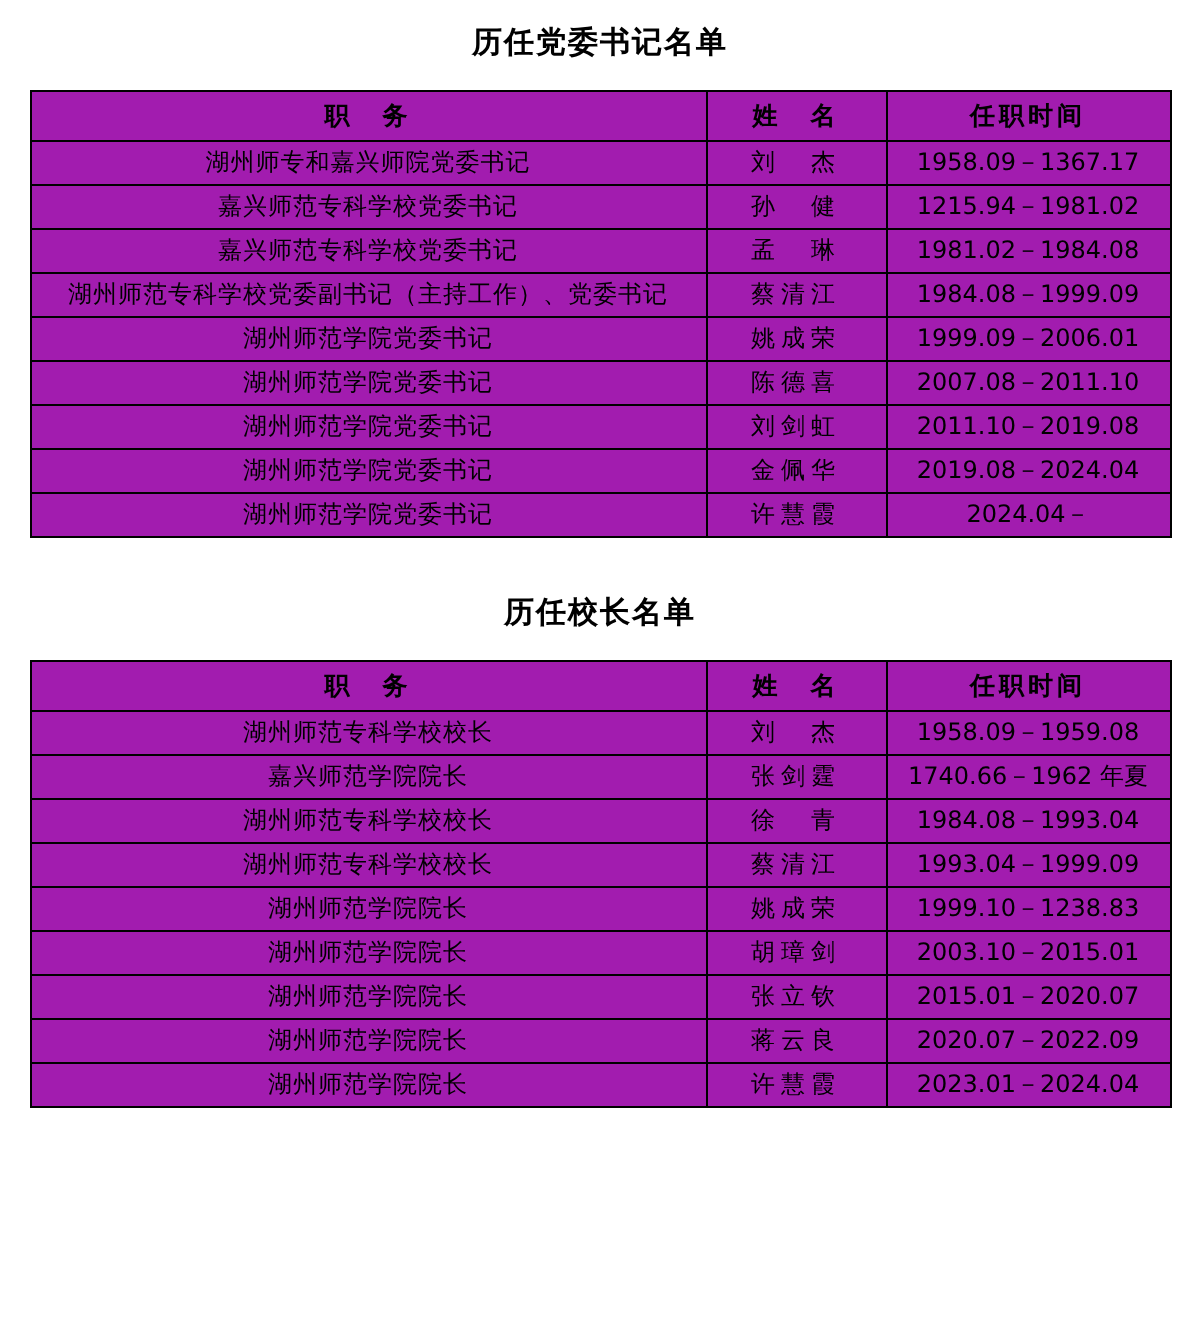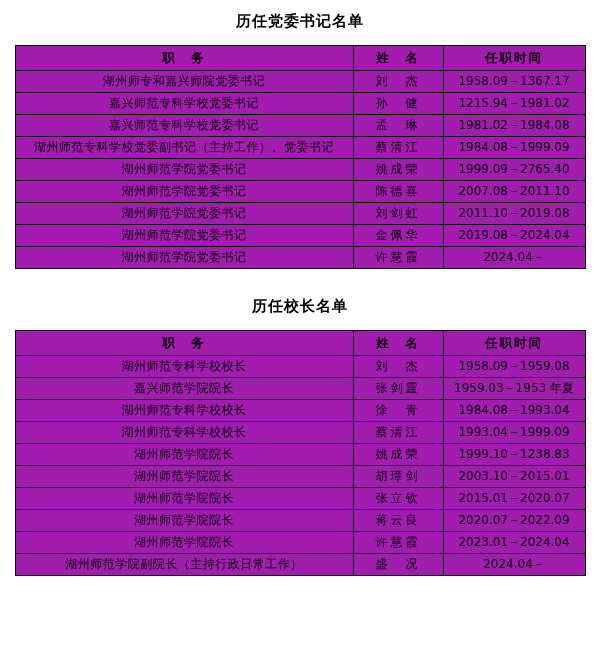--- a/index.html
+++ b/index.html
@@ -99,21 +99,21 @@
         <td class="cell-time">1981.02－1984.08</td>
       </tr>
       <tr>
         <td class="cell-post">湖州师范专科学校党委副书记（主持工作）、党委书记</td>
         <td class="cell-name">蔡清江</td>
         <td class="cell-time">1984.08－1999.09</td>
       </tr>
       <tr>
         <td class="cell-post">湖州师范学院党委书记</td>
         <td class="cell-name">姚成荣</td>
-        <td class="cell-time">1999.09－2765.40</td>
+        <td class="cell-time">1999.09－2006.01</td>
       </tr>
       <tr>
         <td class="cell-post">湖州师范学院党委书记</td>
         <td class="cell-name">陈德喜</td>
         <td class="cell-time">2007.08－2011.10</td>
       </tr>
       <tr>
         <td class="cell-post">湖州师范学院党委书记</td>
         <td class="cell-name">刘剑虹</td>
         <td class="cell-time">2011.10－2019.08</td>
@@ -148,21 +148,21 @@
     </thead>
     <tbody>
       <tr>
         <td class="cell-post">湖州师范专科学校校长</td>
         <td class="cell-name">刘　杰</td>
         <td class="cell-time">1958.09－1959.08</td>
       </tr>
       <tr>
         <td class="cell-post">嘉兴师范学院院长</td>
         <td class="cell-name">张剑霆</td>
-        <td class="cell-time">1959.03－1953 年夏</td>
+        <td class="cell-time">1740.66－1962 年夏</td>
       </tr>
       <tr>
         <td class="cell-post">湖州师范专科学校校长</td>
         <td class="cell-name">徐　青</td>
         <td class="cell-time">1984.08－1993.04</td>
       </tr>
       <tr>
         <td class="cell-post">湖州师范专科学校校长</td>
         <td class="cell-name">蔡清江</td>
         <td class="cell-time">1993.04－1999.09</td>
@@ -185,21 +185,16 @@
       <tr>
         <td class="cell-post">湖州师范学院院长</td>
         <td class="cell-name">蒋云良</td>
         <td class="cell-time">2020.07－2022.09</td>
       </tr>
       <tr>
         <td class="cell-post">湖州师范学院院长</td>
         <td class="cell-name">许慧霞</td>
         <td class="cell-time">2023.01－2024.04</td>
       </tr>
-      <tr>
-        <td class="cell-post">湖州师范学院副院长（主持行政日常工作）</td>
-        <td class="cell-name">盛　况</td>
-        <td class="cell-time">2024.04－</td>
-      </tr>
     </tbody>
   </table>
 
 </div>
 
 </body></html>

